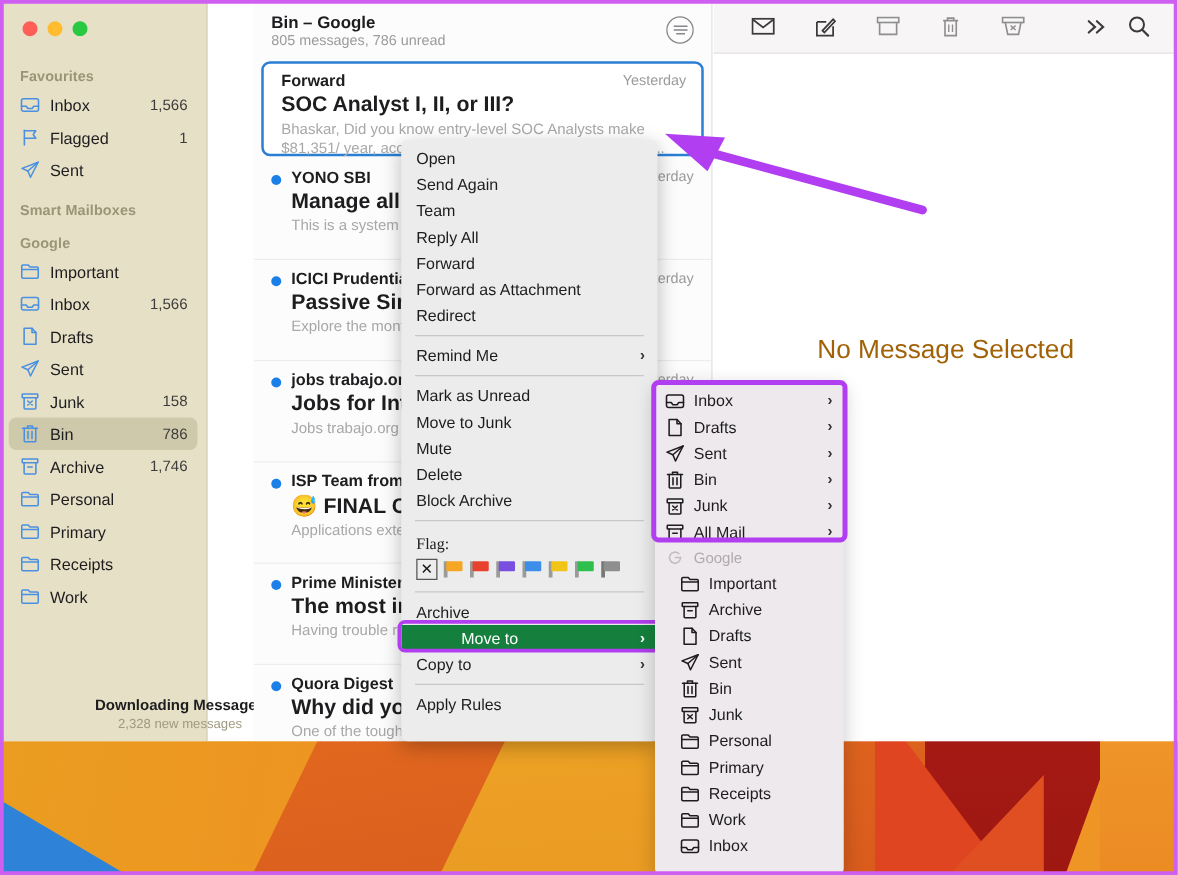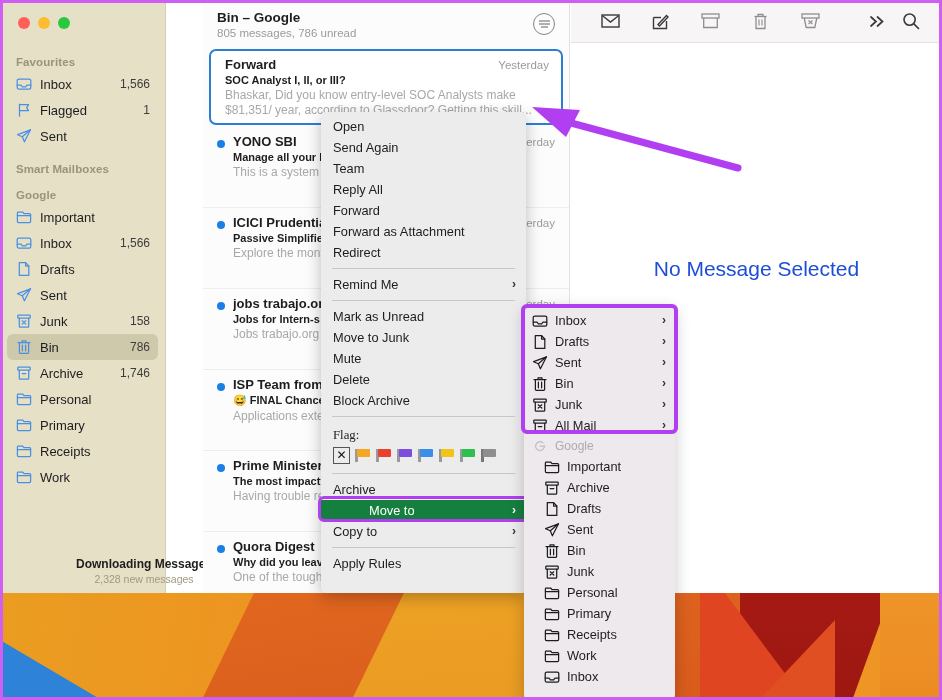--- a/index.html
+++ b/index.html
@@ -105,21 +105,21 @@
     position:relative; padding:7px 14px 9px 30px; border-bottom:1px solid #ededed;
     height:81px;
   }
   .mi .dot{
     position:absolute; left:14px; top:13px; width:8px; height:8px; border-radius:50%;
     background:#1b7fe8;
   }
   .mi .from{font-size:13px;font-weight:700;color:#1d1d1f;
     white-space:nowrap;overflow:hidden;text-overflow:ellipsis;padding-right:62px;}
   .mi .date{position:absolute; right:14px; top:9px; font-size:11.5px;color:#9b9b9b;}
-  .mi .subj{font-size:11px;font-weight:600;color:#1d1d1f;margin-top:2px;
+  .mi .subj{font-size:17px;font-weight:600;color:#1d1d1f;margin-top:2px;
     white-space:nowrap;overflow:hidden;text-overflow:ellipsis;}
   .mi .prev{font-size:12px;color:#a8a8a8;margin-top:2px;line-height:15px;
     max-height:30px;overflow:hidden;}
 
   .mi.selected{
     border:2px solid #2a7fd4; border-radius:7px; margin:4px 6px 2px 6px;
     height:76px; padding:6px 12px 6px 14px; background:#fff;
   }
   .mi.selected .date{top:8px; right:12px;}
 
@@ -129,22 +129,22 @@
   }
   #toolbar{
     height:43px; background:#f7f5f6; border-bottom:1px solid #e6e2e4;
     display:flex; align-items:center; padding:0 14px; gap:0;
   }
   .tb{width:50px;height:43px;display:flex;align-items:center;justify-content:center;color:#3a3a3a;}
   .tb.dim{color:#8e8e8e;}
   .tb.small{width:34px;}
   .tb-spacer{flex:1;}
   #nomsg{
-    position:absolute; left:0; right:0; top:257px; text-align:center;
-    font-size:21px; color:#1d4ed8; font-weight:400;
+    position:absolute; left:0; right:0; top:268px; text-align:center;
+    font-size:21px; color:#a16207; font-weight:400;
   }
 
   
   #ctx{
     position:absolute; left:321px; top:112px; width:205px;
     background:#ececec; border-radius:5px;
     box-shadow:0 4px 16px rgba(0,0,0,.26);
     padding:4px 0 0 0; z-index:40; font-size:12.8px; color:#1d1d1f;
     overflow:hidden; height:481px;
   }

